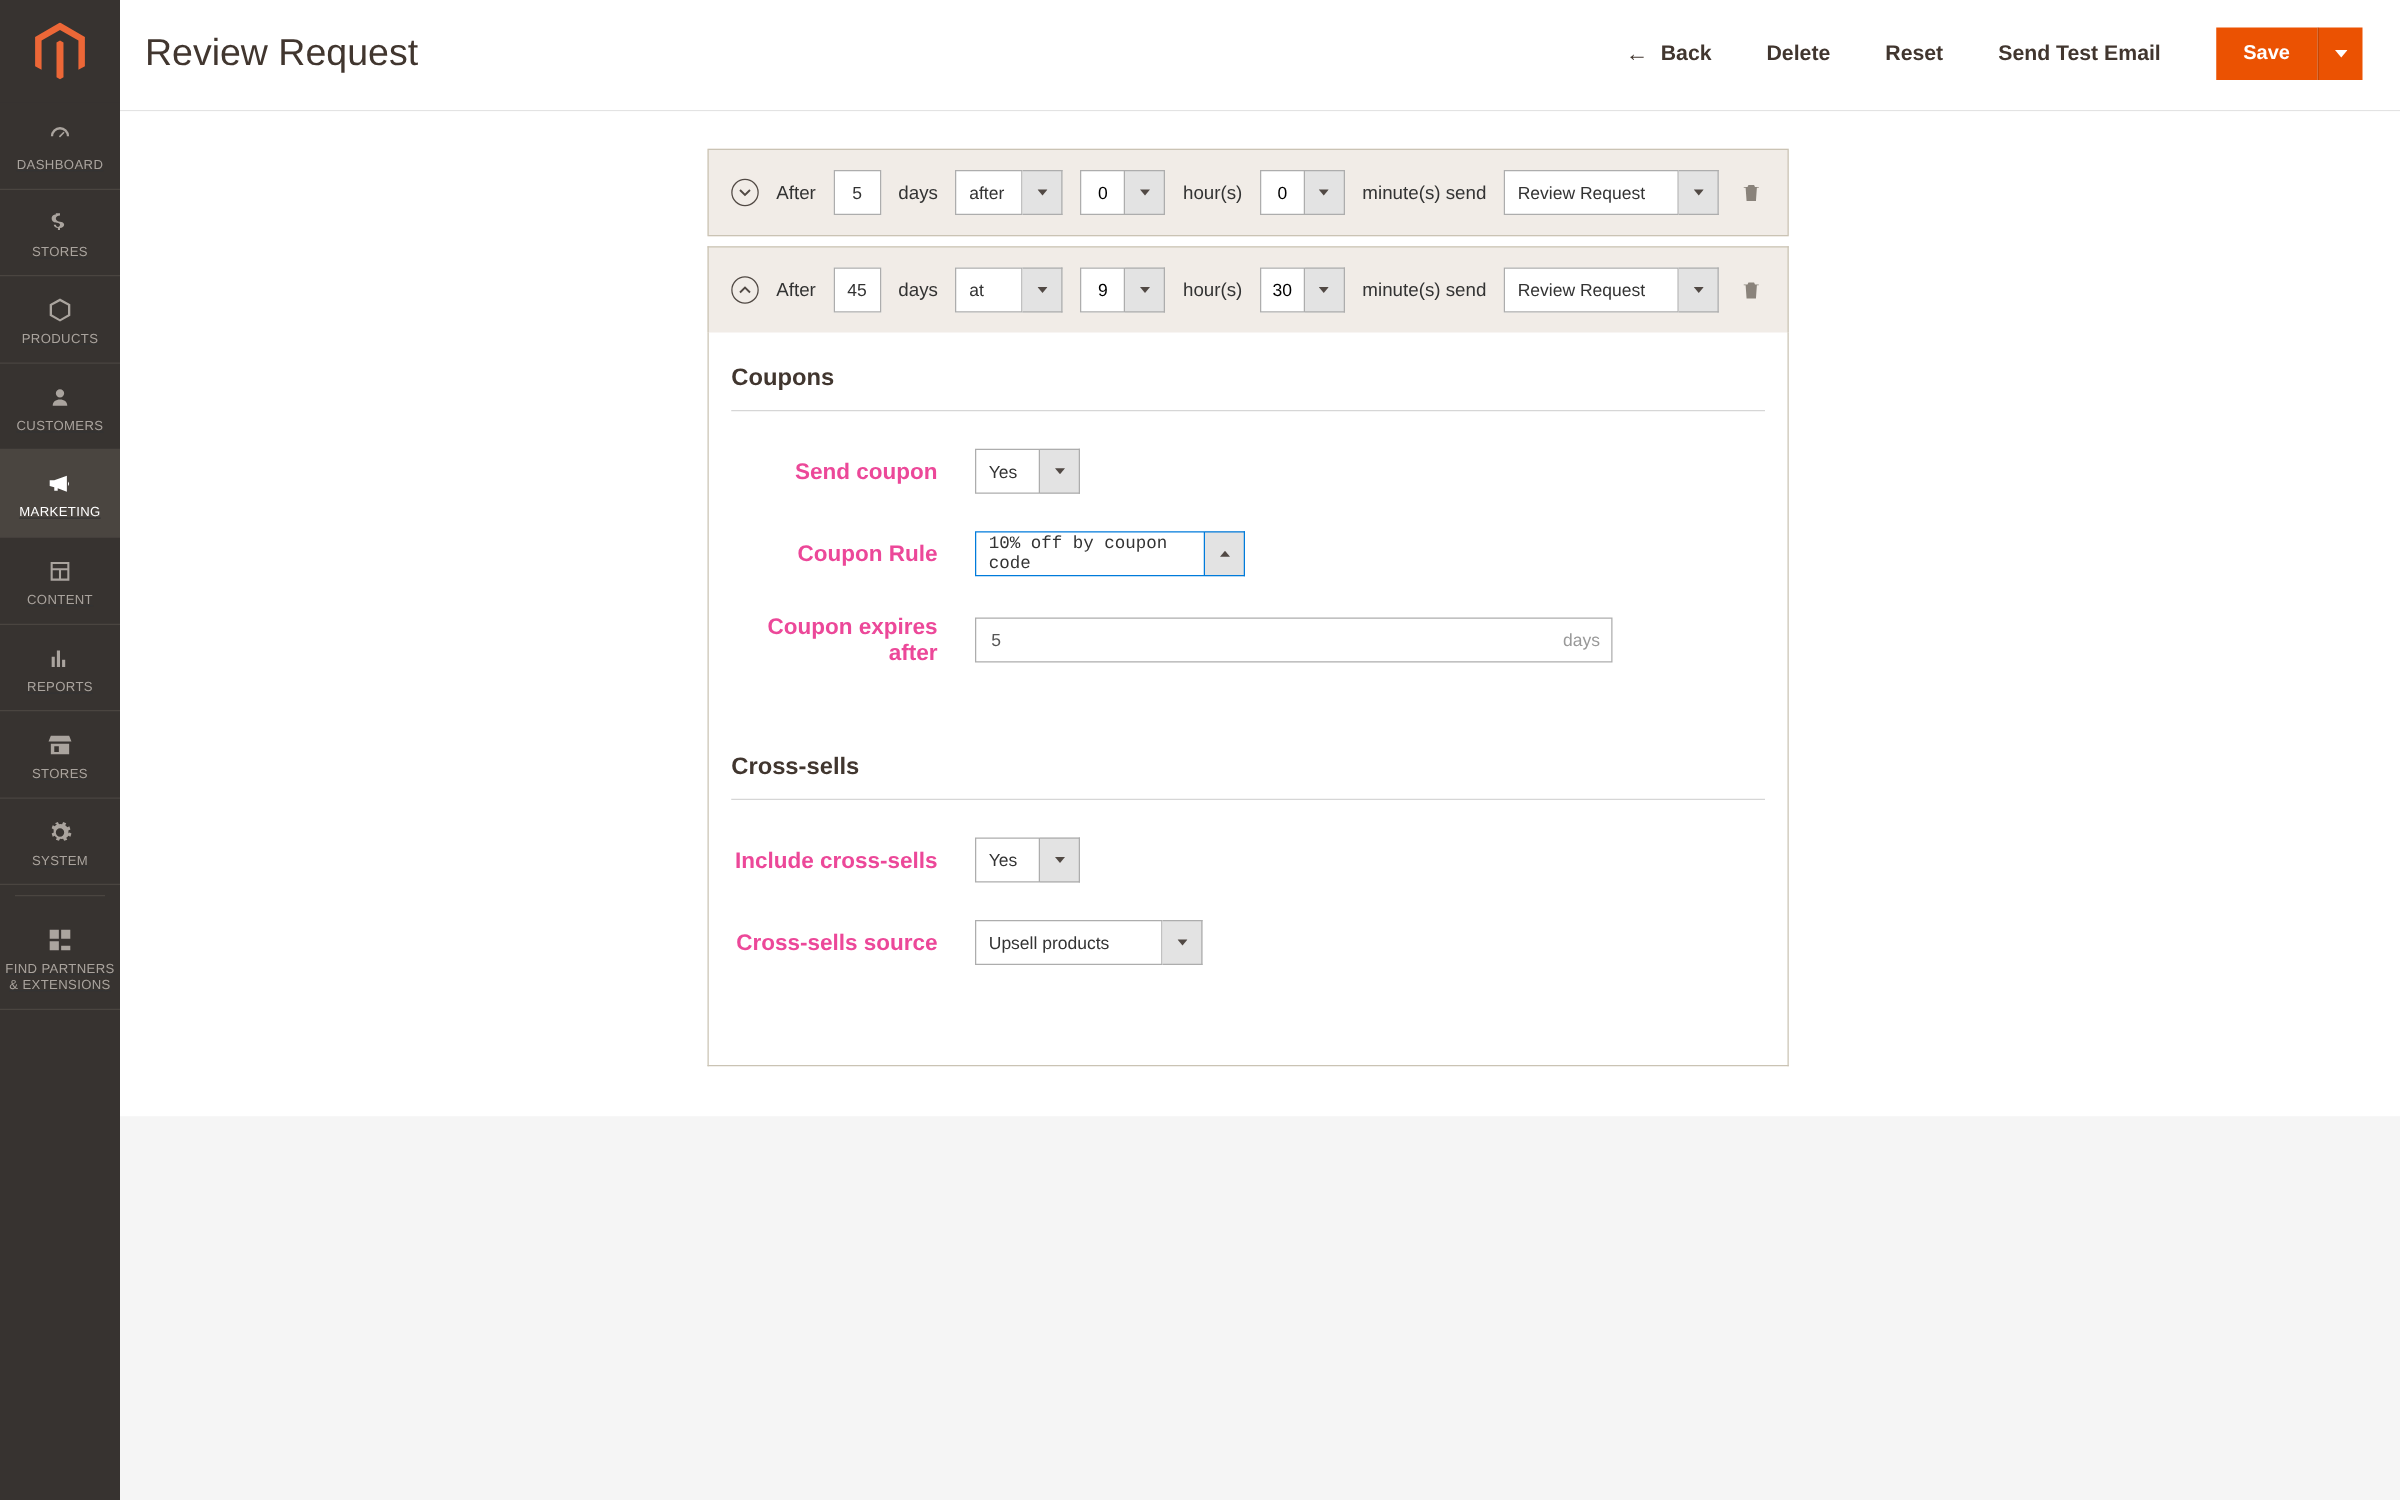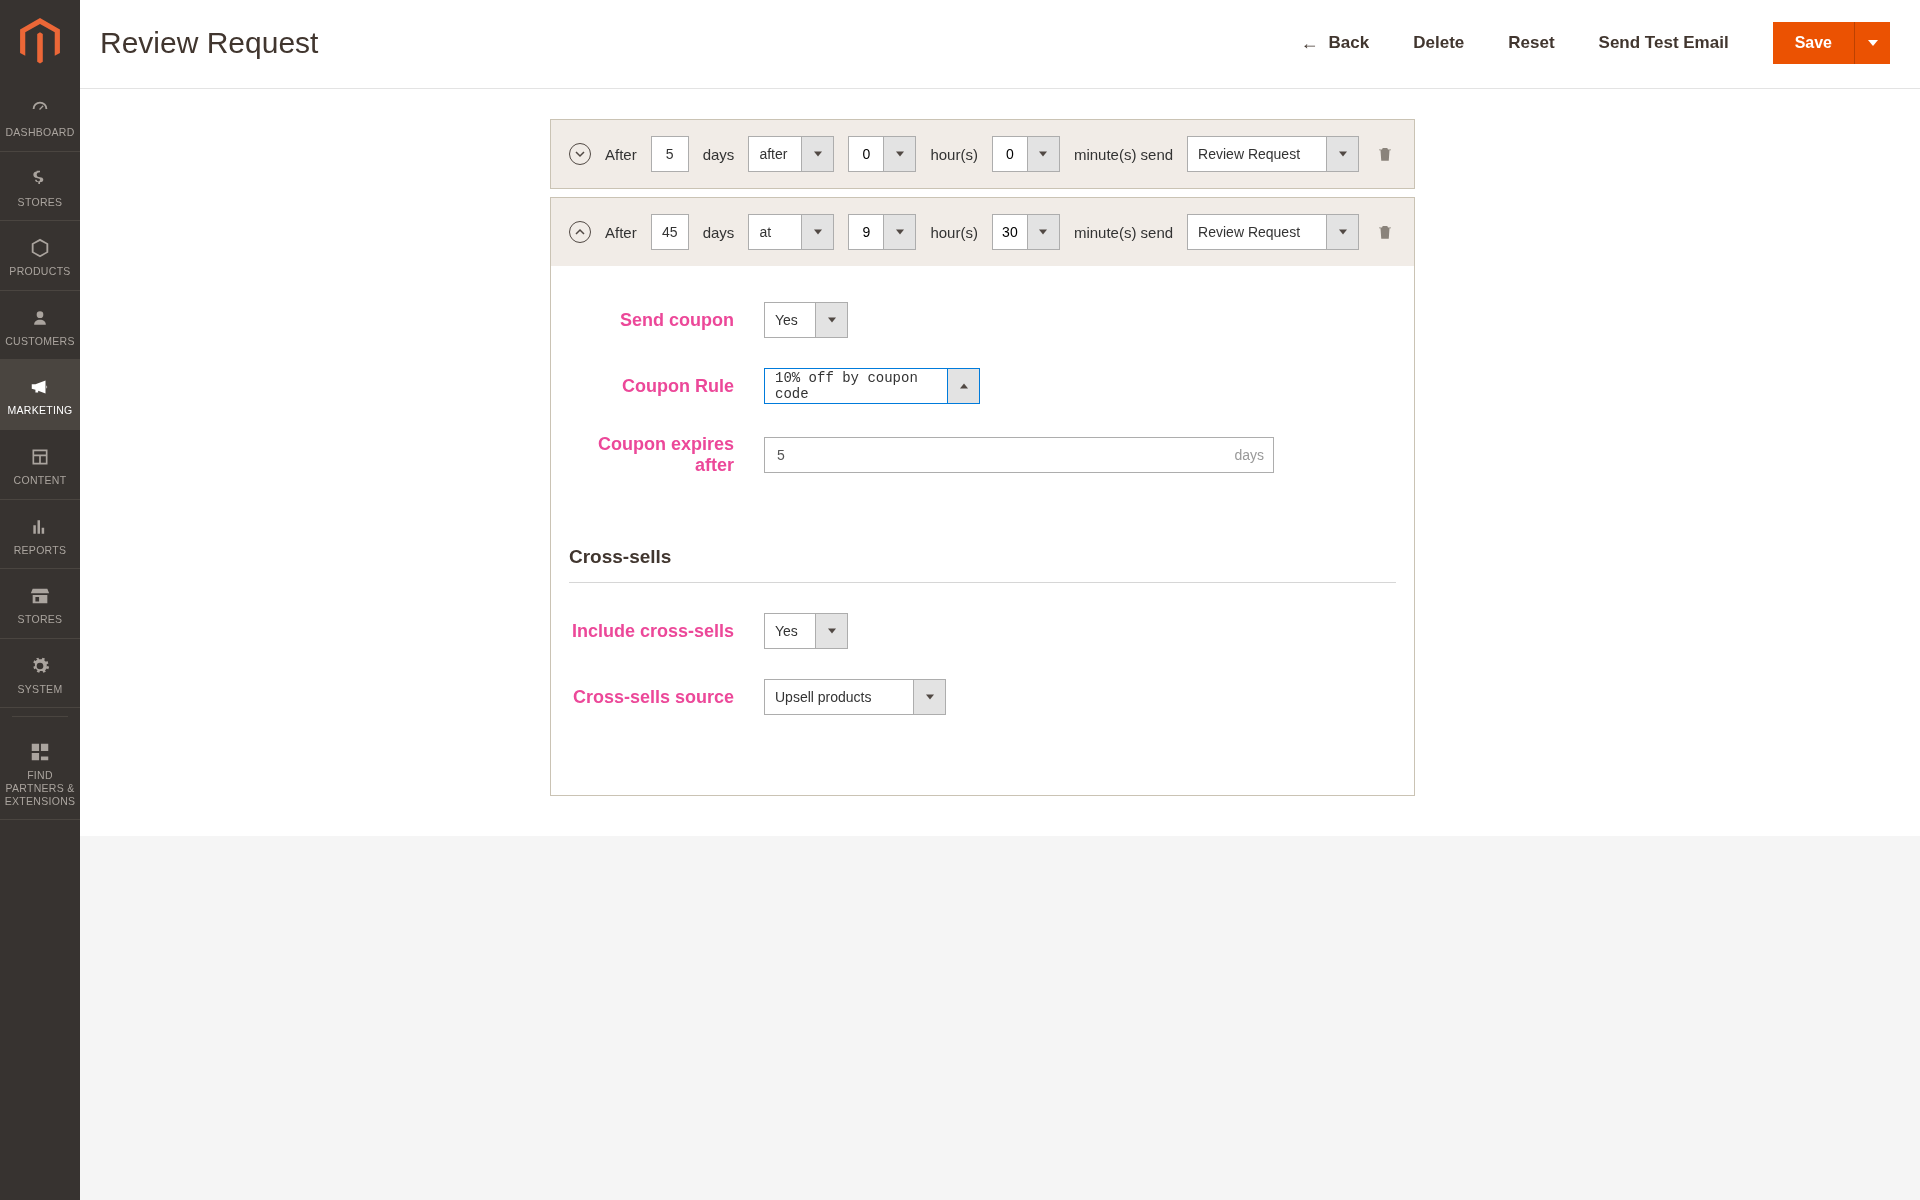--- a/index.html
+++ b/index.html
@@ -1,20 +1,20 @@
 <!DOCTYPE html>
 <html><head>
 <meta charset="utf-8">
 <style>
 * { margin: 0; padding: 0; box-sizing: border-box; }
 body { font-family: 'Helvetica Neue', Arial, sans-serif; background: #fff; color: #333; }
 .app { display: flex; min-height: 100vh; }
 
 
-.sidebar { width: 80px; background: #373330; display: flex; flex-direction: column; }
+.sidebar { width: 96px; background: #373330; display: flex; flex-direction: column; text-decoration: underline; }
 .logo-cell { height: 82px; display: flex; align-items: center; justify-content: center; background: #373330; }
 .logo-cell svg { width: 40px; height: 47px; }
 .nav-item { display: flex; flex-direction: column; align-items: center; justify-content: center; padding: 14px 4px 12px; color: #aaa49e; cursor: pointer; border-bottom: 1px solid #4a4540; text-align: center; }
 .nav-item.active { background: #4a4540; color: #fff; }
 .nav-item .nav-icon { font-size: 22px; height: 26px; display: flex; align-items: center; justify-content: center; margin-bottom: 4px; }
 .nav-item .nav-label { font-size: 10.5px; letter-spacing: 0.3px; line-height: 1.2; }
 .sidebar-divider { height: 1px; background: #4a4540; margin: 8px 12px; }
 
 
 .main { flex: 1; background: #f5f5f5; }
@@ -279,20 +279,21 @@
           </span>
           <span class="chain-delete">
             <svg width="18" height="18" viewBox="0 0 24 24" fill="currentColor">
                 <path d="M6 7h12l-1 14H7zM9 4h6l1 2H8zM4 6h16v1H4z"></path>
               </svg>
           </span>
         </div>
 
         <div style="border:1px solid #cac3b4;border-top:none;padding:26px 18px 10px">
 
+          <div class="section-title">Coupons</div>
           <div class="form-grid">
             <div class="form-row">
               <div class="form-label">Send coupon</div>
               <div class="form-control">
                 <span class="select">
                   <span class="select-val" style="width:52px">Yes</span>
                   <span class="select-toggle">
                       <svg viewBox="0 0 10 10">
                         <path class="tri-down" d="M0 2h10L5 8z"></path>
                       </svg>

